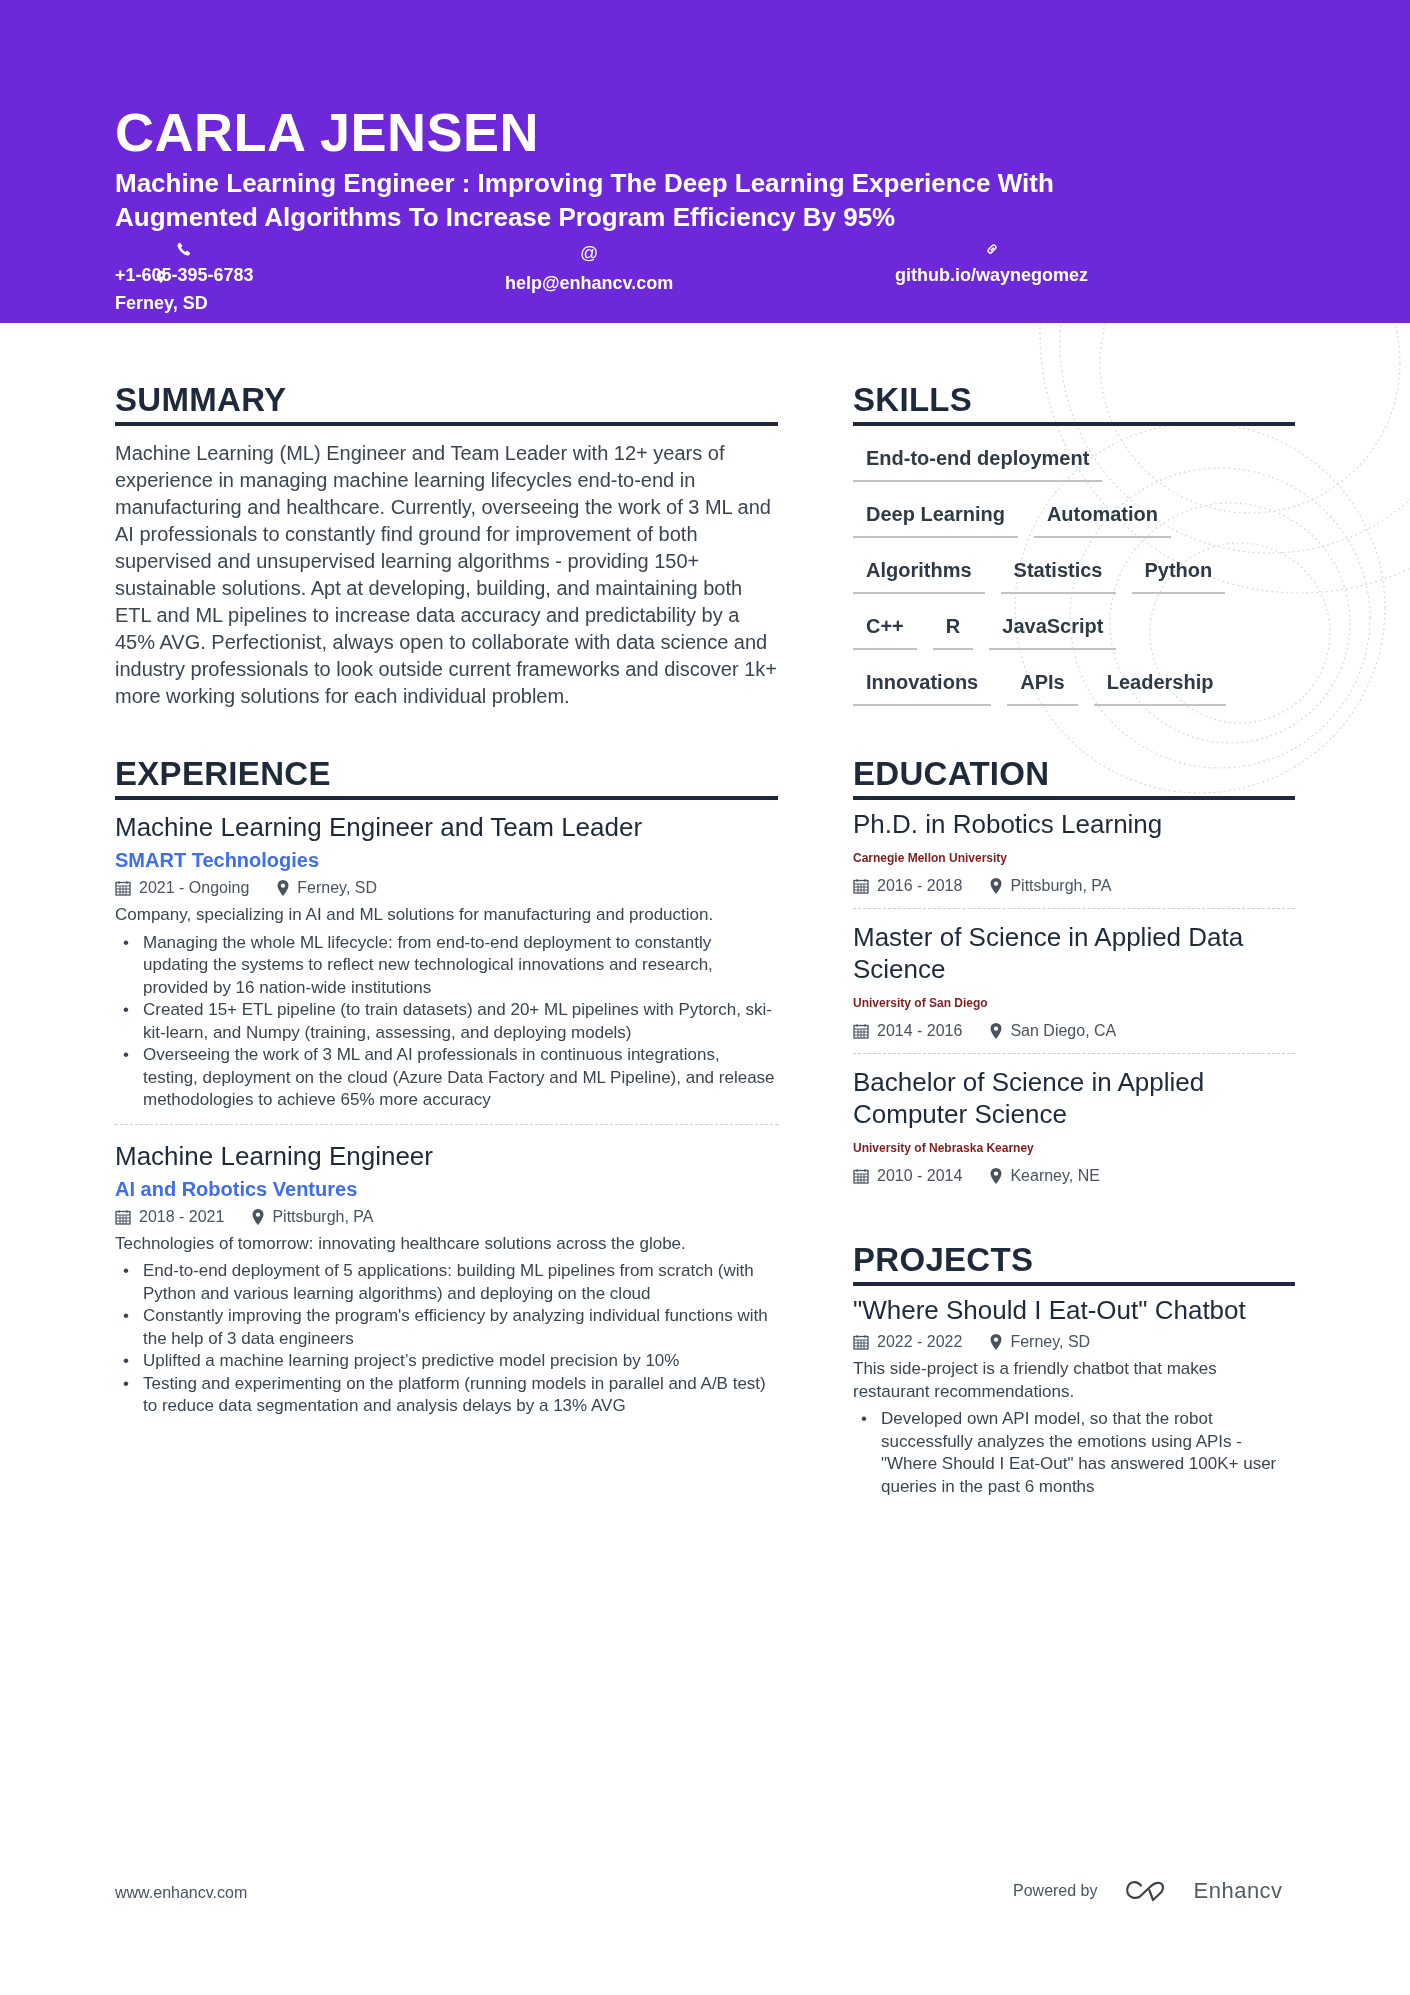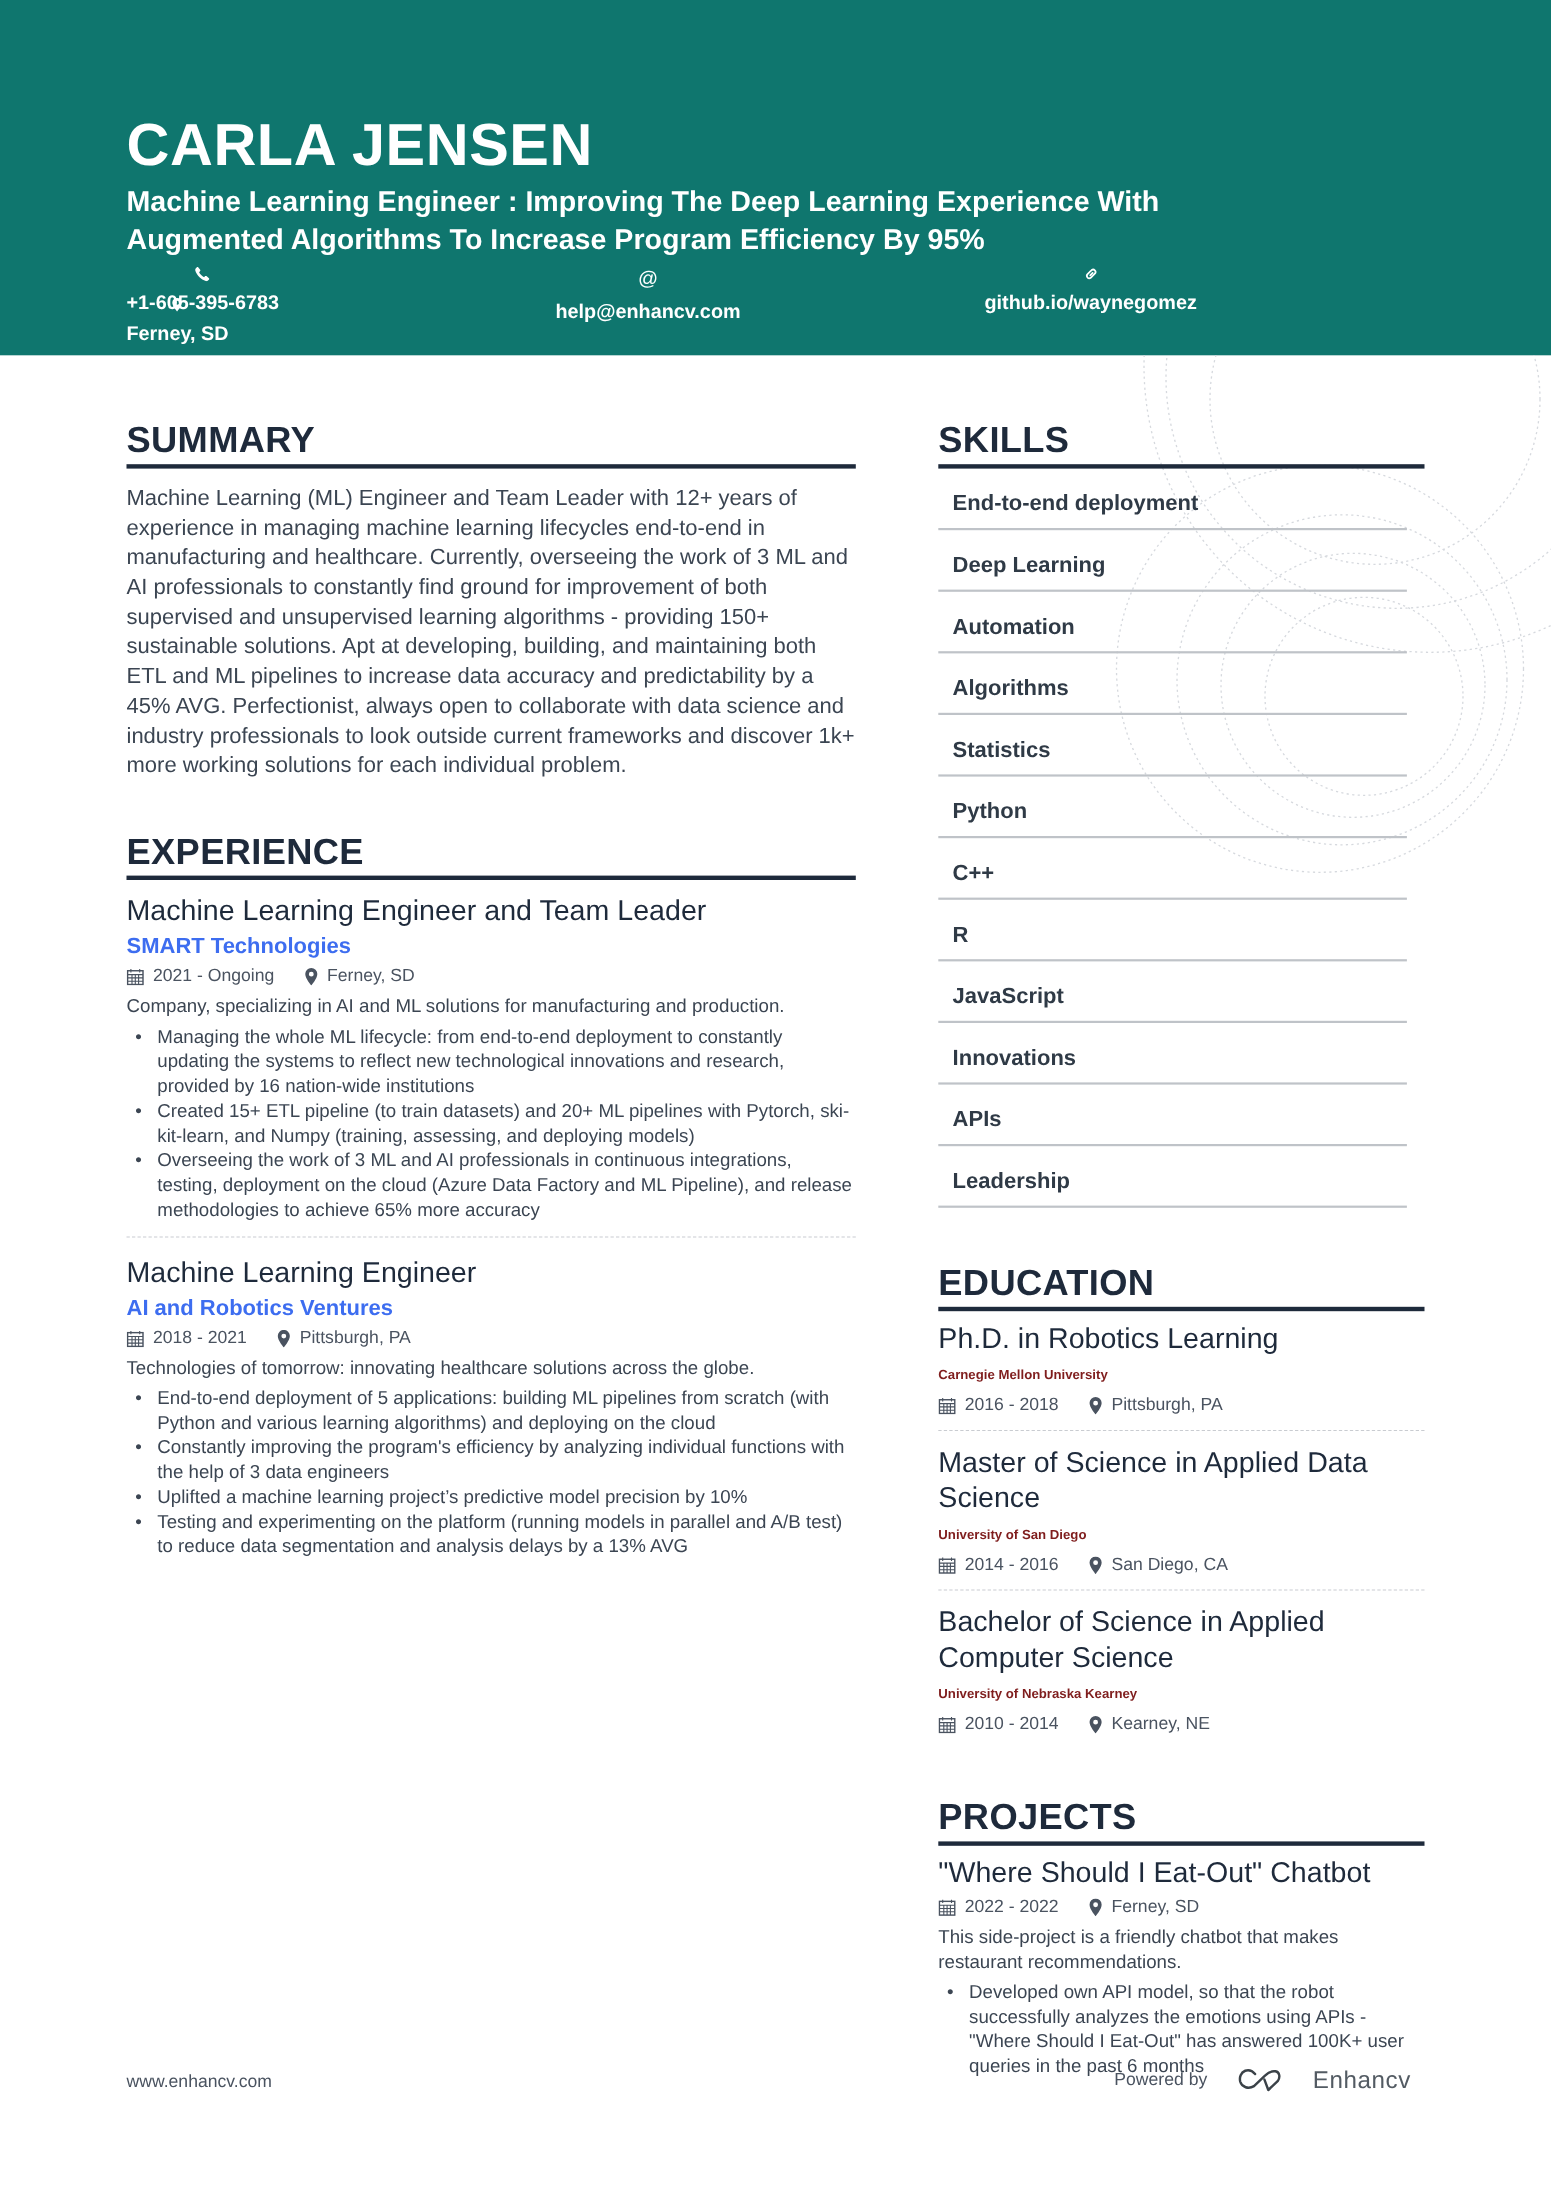--- a/index.html
+++ b/index.html
@@ -1,19 +1,19 @@
 <!DOCTYPE html>
 <html><head>
 <meta charset="utf-8">
 <style>
   * { box-sizing: border-box; margin: 0; padding: 0; }
   html, body { width: 1410px; height: 1995px; background: #ffffff; overflow: hidden; }
   body { font-family: "Liberation Sans", "DejaVu Sans", sans-serif; color: #1e2a3b; position: relative; }
 
-  .header { position: absolute; left: 0; top: 0; width: 1410px; height: 323px; background: #0f766e; color: #ffffff; }
+  .header { position: absolute; left: 0; top: 0; width: 1410px; height: 323px; background: #6d28d9; color: #ffffff; }
   .name { position: absolute; left: 115px; top: 100px; font-size: 54px; font-weight: bold; letter-spacing: 0.5px; line-height: 64px; }
   .headline { position: absolute; left: 115px; top: 166px; width: 1080px; font-size: 26px; font-weight: bold; line-height: 34px; }
   .contact { position: absolute; font-size: 18px; font-weight: bold; line-height: 22px; display: flex; align-items: center; gap: 8px; flex-direction: column; }
   .contact svg { width: 14px; height: 14px; flex: none; }
 
   .decor { position: absolute; left: 900px; top: 323px; width: 510px; height: 560px; overflow: hidden; pointer-events: none; }
 
   .col-left { position: absolute; left: 115px; top: 380px; width: 663px; }
   .col-right { position: absolute; left: 853px; top: 380px; width: 442px; }
 
@@ -26,21 +26,21 @@
   .role { font-size: 26px; line-height: 34px; color: #1e2a3b; }
   .company { font-size: 20px; font-weight: bold; color: #3d6df0; line-height: 28px; margin-top: 2px; }
   .meta { display: flex; align-items: center; font-size: 16px; color: #4a5360; line-height: 24px; margin-top: 2px; }
   .meta .mi { display: flex; align-items: center; gap: 8px; margin-right: 28px; }
   .meta svg { flex: none; }
   .desc { font-size: 17px; line-height: 22.5px; color: #3b4552; margin-top: 4px; }
   .bullets { list-style: none; margin-top: 5px; }
   .bullets li { position: relative; padding-left: 28px; font-size: 17px; line-height: 22.5px; color: #3b4552; }
   .bullets li::before { content: "\2022"; position: absolute; left: 8px; top: 0; color: #3b4552; }
 
-  .skills { margin-top: 14px; display: flex; flex-wrap: wrap; width: 442px; flex-direction: column; }
+  .skills { margin-top: 14px; display: flex; flex-wrap: wrap; width: 442px; }
   .skill { font-size: 20px; font-weight: bold; color: #2f3a46; padding: 6px 13px 10px 13px; border-bottom: 2px solid #bfc3c8; margin-right: 16px; margin-bottom: 14px; line-height: 24px; white-space: nowrap; }
 
   .edu-item { padding: 8px 0 10px 0; }
   .edu-item + .edu-item { border-top: 1px dashed #c9ccd1; padding-top: 12px; }
   .degree { font-size: 26px; line-height: 32px; color: #1e2a3b; }
   .school { font-size: 12px; font-weight: bold; color: #7f1d1d; line-height: 28px; margin-top: 4px; }
 
   .footer-left { position: absolute; left: 115px; top: 1884px; font-size: 16px; color: #4a5360; }
   .footer-right { position: absolute; left: 1013px; top: 1878px; display: flex; align-items: center; gap: 26px; color: #4a5360; }
   .footer-right .pb { font-size: 16px; }

